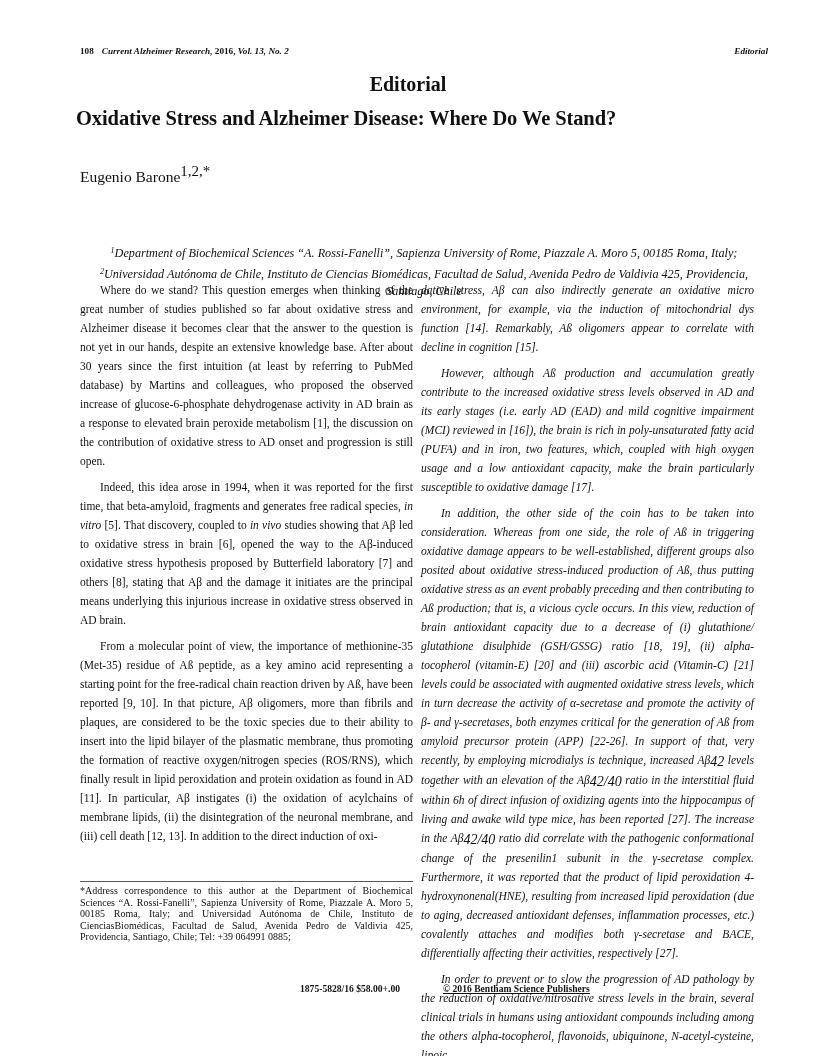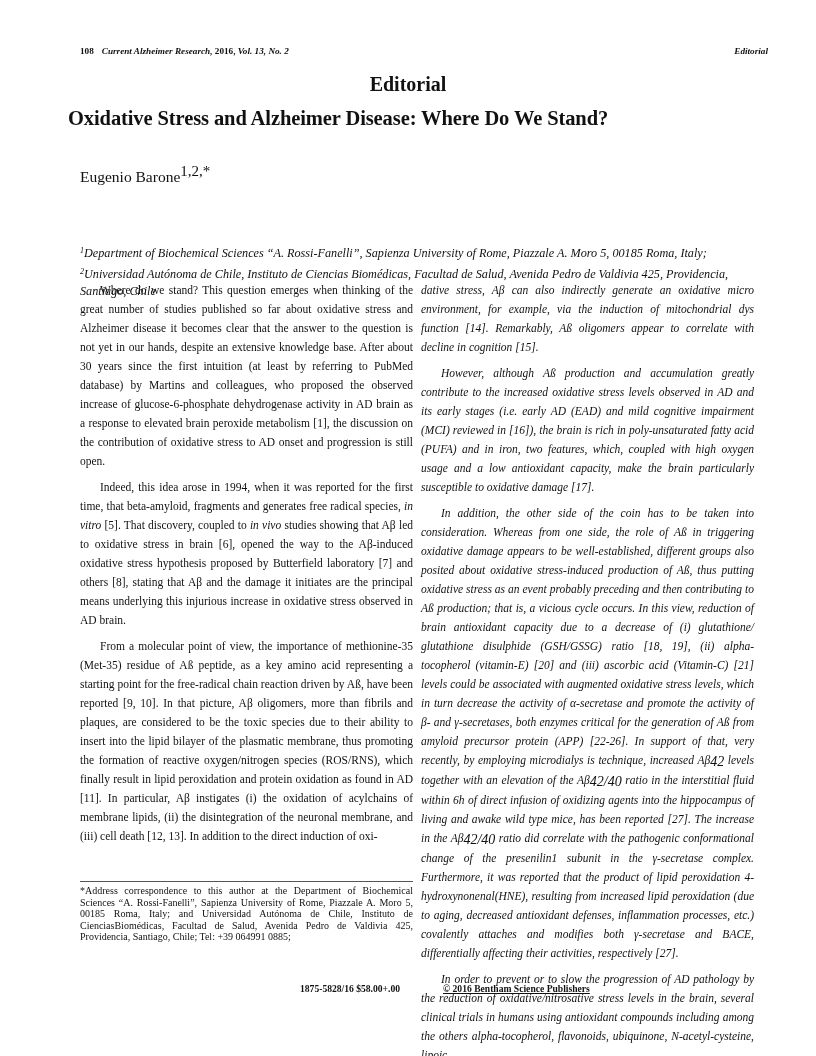--- a/index.html
+++ b/index.html
@@ -1,25 +1,25 @@
 <!DOCTYPE html>
 <html><head>
 <meta charset="utf-8">
 <style>
   html, body { margin: 0; padding: 0; background: #ffffff; }
   body { width: 816px; height: 1056px; position: relative; overflow: hidden;
          font-family: "Liberation Serif", "DejaVu Serif", serif; color: #111; }
-  .abs { position: absolute; }
+  .abs { position: absolute; text-align: center; }
   .running-head { left: 80px; top: 46px; width: 688px; height: 14px; font-size: 9.2px; font-weight: bold; }
   .running-head .left { position: absolute; left: 0; top: 0; white-space: nowrap; }
   .running-head .left .num { margin-right: 8px; }
   .running-head .left .journal { font-style: italic; }
   .running-head .right { position: absolute; right: 0; top: 0; font-style: italic; }
   .section-label { left: 0; width: 816px; top: 73px; text-align: center; font-size: 20px; font-weight: bold; }
-  .title { left: 68px; top: 107px; font-size: 20.5px; font-weight: bold; white-space: nowrap; letter-spacing: -0.1px; }
+  .title { left: 76px; top: 107px; font-size: 20.5px; font-weight: bold; white-space: nowrap; letter-spacing: -0.1px; }
   .author { left: 80px; top: 163px; font-size: 15.5px; }
   .author sup { font-size: 15px; vertical-align: 6px; }
   .affil { left: 80px; top: 206px; width: 688px; font-size: 12.2px; font-style: italic; line-height: 17.5px; margin-top: 36px; }
   .affil sup { font-size: 8px; vertical-align: 4px; }
   .col { top: 281px; width: 333px; font-size: 11.5px; line-height: 19px; text-align: justify; hyphens: none; }
   .col.left { left: 80px; }
   .col.right { left: 421px; font-style: italic; }
   .col p { margin: 0 0 7px 0; text-indent: 20px; }
   .col p.cont { text-indent: 0; }
   .col i { font-style: italic; }

